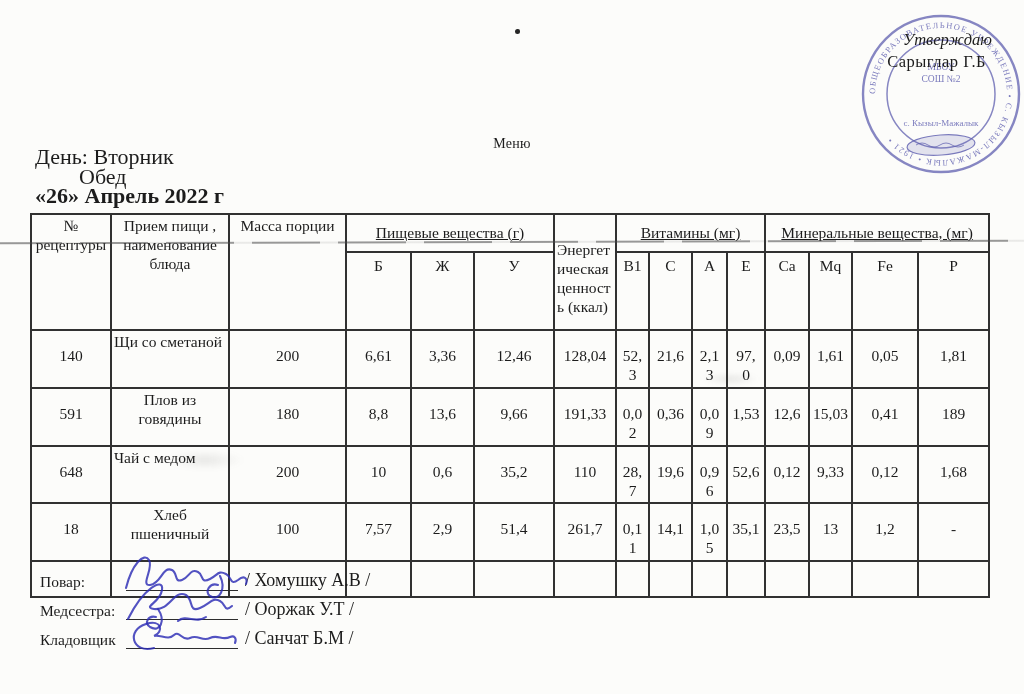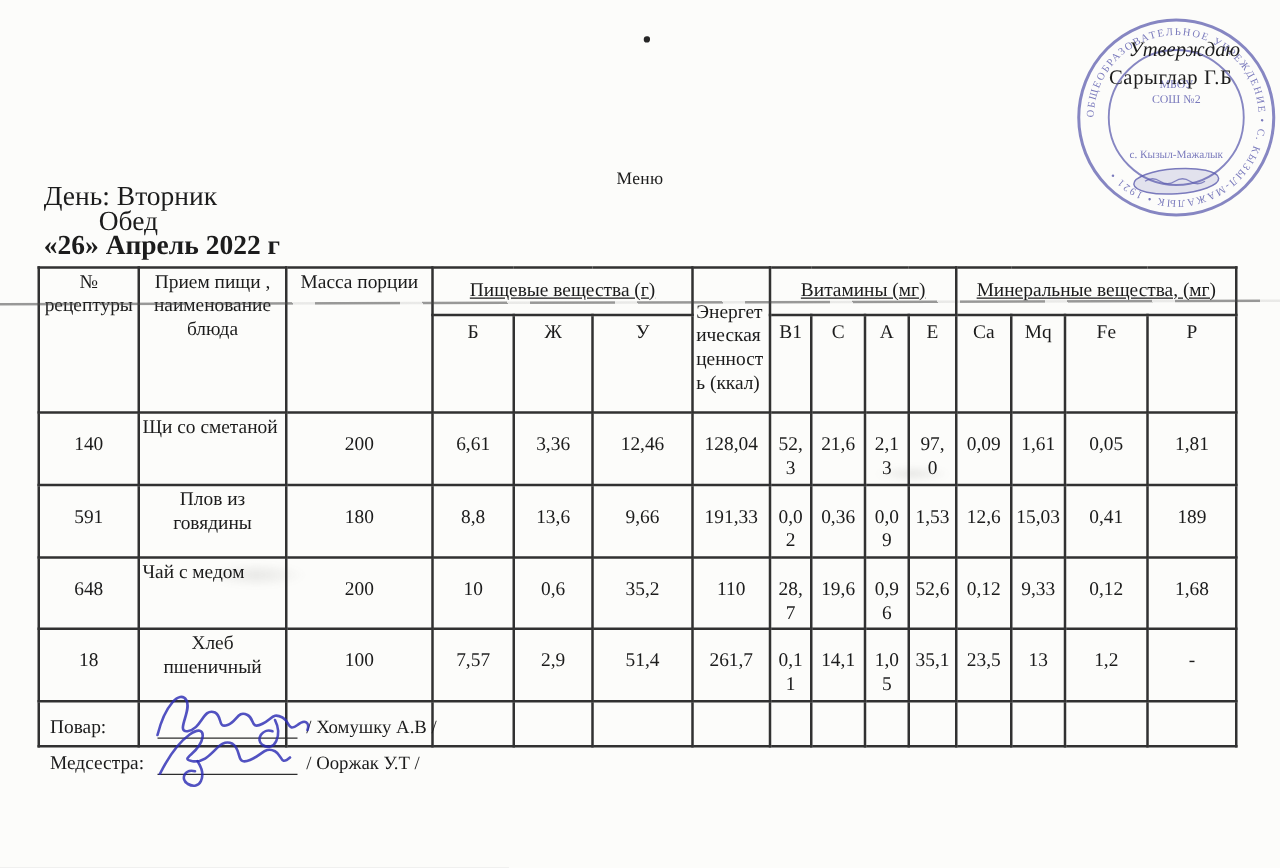--- a/index.html
+++ b/index.html
@@ -61,21 +61,21 @@
   .smudge.s1 { left:165px; top:450px; width:80px; height:20px; }
   .smudge.s2 { left:700px; top:372px; width:60px; height:14px; }
 
   
   .signatures { position:absolute; left:40px; top:530px; z-index:4;margin-top:40px; }
   .sig-row { display:flex; align-items:flex-end; height:21px; margin-bottom:8px; }
   .sig-role { width:86px; font-size:15.5px; flex:none; }
   .sig-line { width:112px; flex:none; border-bottom:1.6px solid #2d2d2d;
     height:20px; position:relative; margin-right:7px; }
   .sig-line svg { position:absolute; left:-6px; bottom:-10px; overflow:visible; }
-  .sig-name { font-size:15px; white-space:nowrap; }
+  .sig-name { font-size:18px; white-space:nowrap; }
   .sig-stroke { stroke:#2c2cb4; stroke-width:2.1; fill:none; opacity:.82;
     stroke-linecap:round; }
 </style>
 </head>
 <body>
 
 <div class="page">
 
   <div class="ink-dot"></div>
 
@@ -259,15 +259,25 @@
     <div class="sig-row">
       <span class="sig-role">Медсестра:</span>
       <span class="sig-line">
         <svg width="130" height="54" viewBox="0 0 130 54">
           <path class="sig-stroke" d="M8 44 C 24 12, 44 2, 42 15 C 40 28, 22 32, 34 34 C 50 36, 54 14, 66 20 C 74 25, 68 38, 80 33 C 90 29, 92 22, 100 26 C 106 29, 104 38, 112 31"></path>
           <path class="sig-stroke" d="M38 34 C 46 46, 40 58, 30 52 C 24 48, 28 40, 36 42"></path>
         </svg>
       </span>
       <span class="sig-name">/ Ооржак У.Т /</span>
     </div>
+    <div class="sig-row">
+      <span class="sig-role">Кладовщик</span>
+      <span class="sig-line">
+        <svg width="130" height="44" viewBox="0 0 130 44">
+          <path class="sig-stroke" d="M34 34 C 12 40, 6 16, 26 10 C 42 5, 44 18, 34 22 C 40 20, 48 27, 54 21 C 60 16, 62 28, 70 24 C 78 20, 82 28, 90 24 C 98 20, 102 27, 110 23 C 114 21, 117 24, 115 29"></path>
+          <path class="sig-stroke" d="M58 7 C 66 0, 76 10, 86 3"></path>
+        </svg>
+      </span>
+      <span class="sig-name">/ Санчат Б.М /</span>
+    </div>
   </div>
 
 </div>
 
 </body></html>

